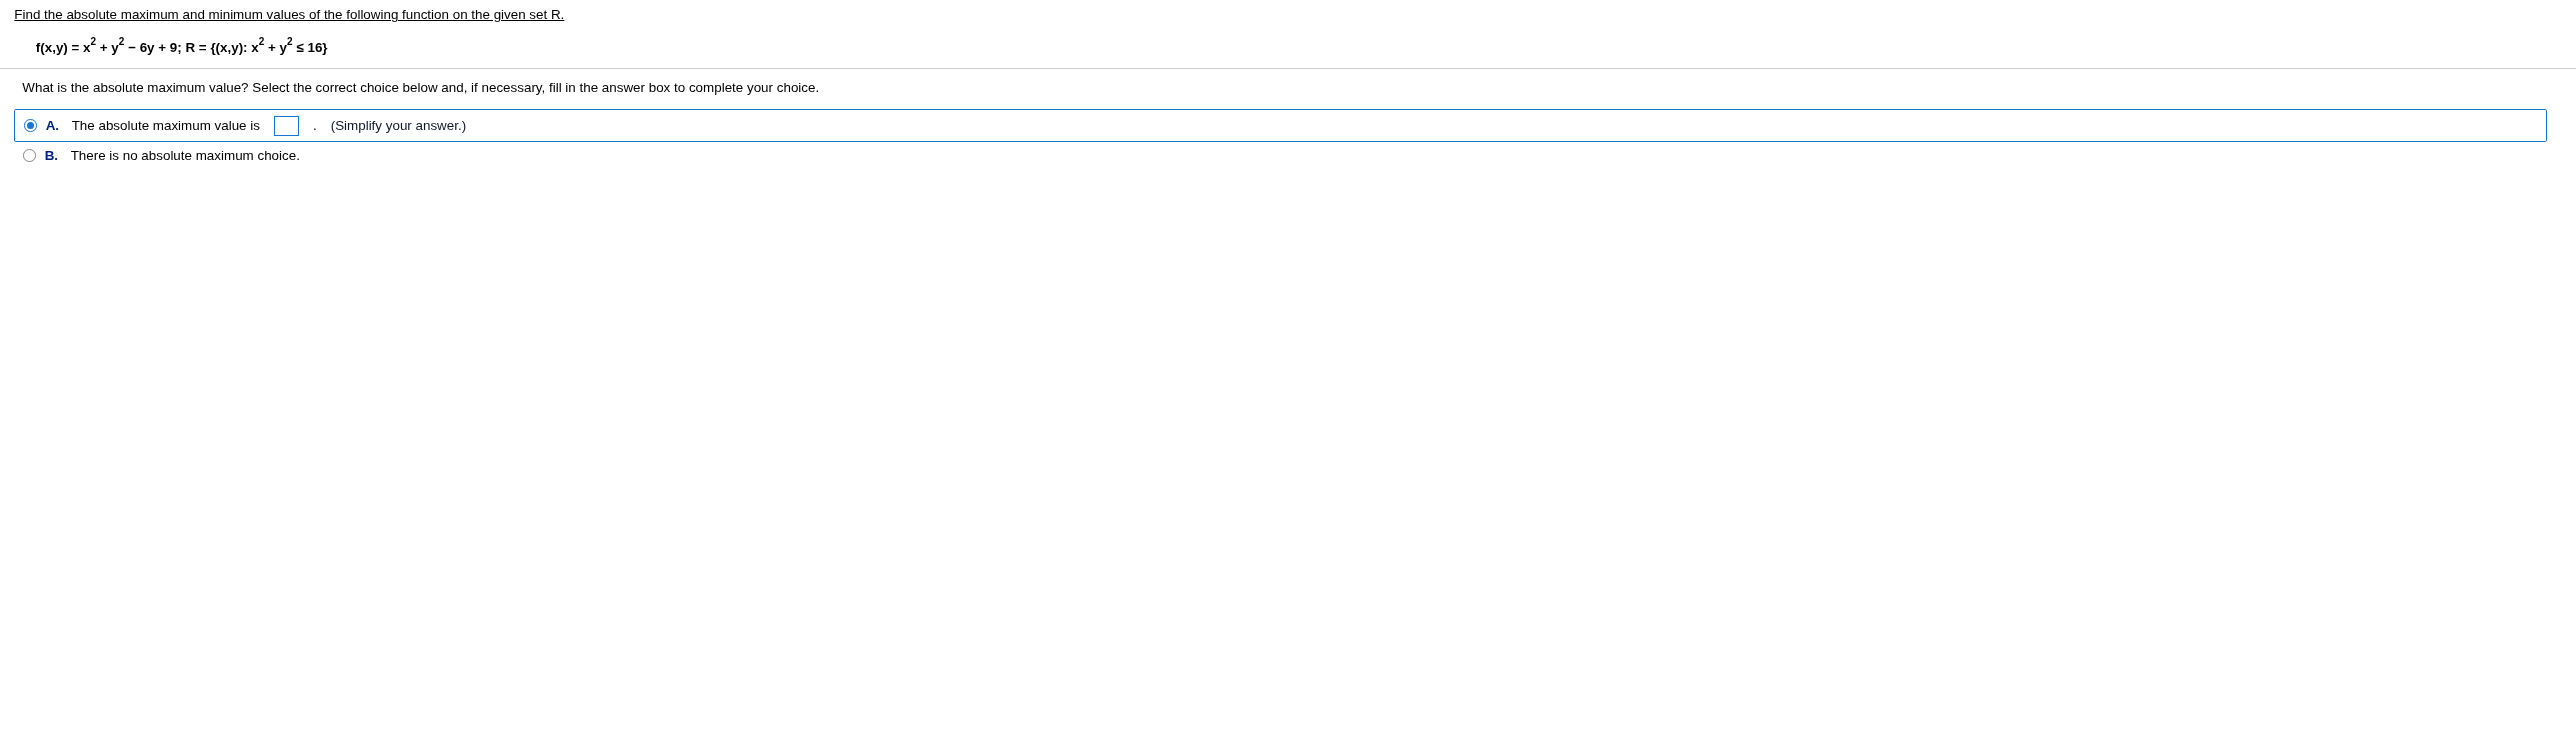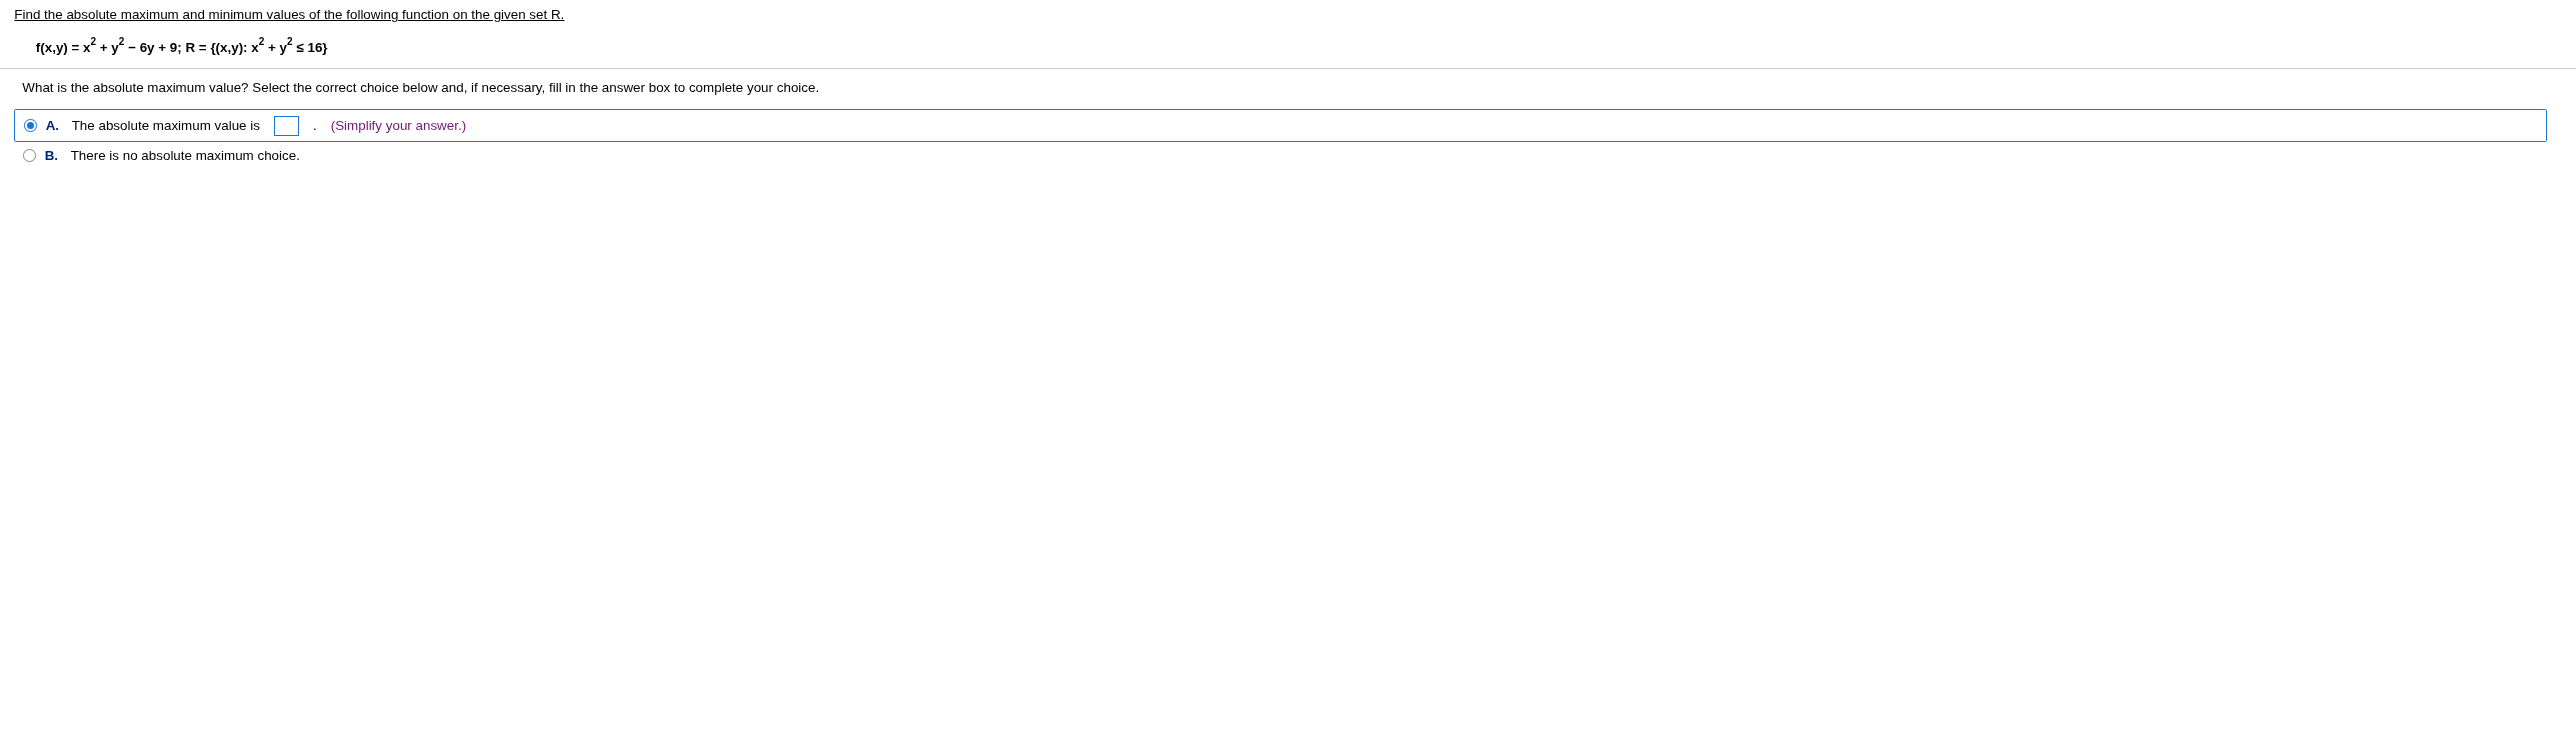--- a/index.html
+++ b/index.html
@@ -94,21 +94,21 @@
     }
     .answer-box {
       display: inline-block;
       width: 25px;
       height: 20px;
       border: 0.9px solid #1976d2;
       background: #fff;
       vertical-align: middle;
     }
     .hint-text {
-      color: #701a75;
+      color: #0f172a;
     }
   </style>
 </head>
 <body>
 
 <div class="problem-header">
   <div class="instruction-text">Find the absolute maximum and minimum values of the following function on the given set R.</div>
   <div class="formula">
     <span>f(x,y) = x</span><span class="sup">2</span><span> + y</span><span class="sup">2</span><span> − 6y + 9; R = {(x,y): x</span><span class="sup">2</span><span> + y</span><span class="sup">2</span><span> ≤ 16}</span>
   </div>

